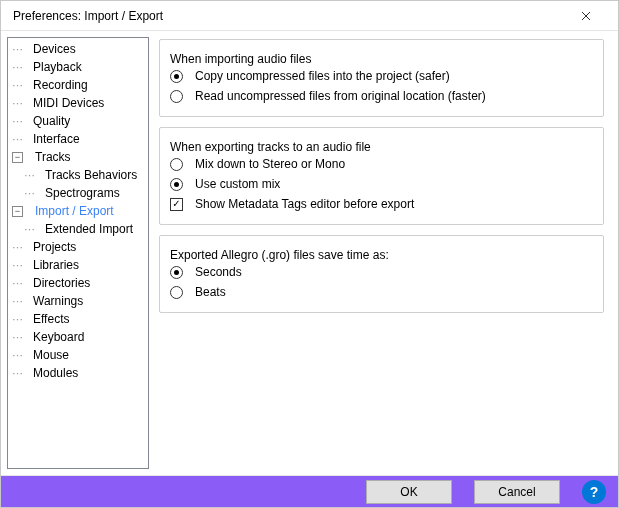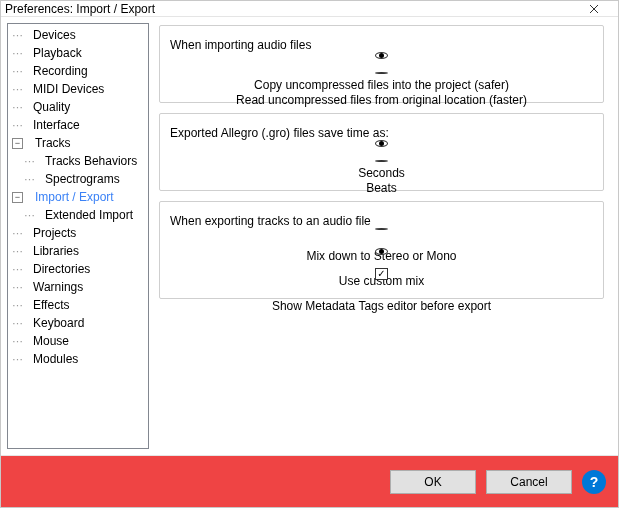--- a/index.html
+++ b/index.html
@@ -15,24 +15,24 @@
   }
   .window {
     border: 1px solid #c8c8c8;
     width: 619px;
     height: 508px;
     display: flex;
     flex-direction: column;
     background: #fff;
   }
   .titlebar {
-    height: 16px;
+    height: 30px;
     display: flex;
     align-items: center;
-    padding: 0 4px;
+    padding: 0 12px;
     border-bottom: 1px solid #e5e5e5;
     background: #fff;
   }
   .titlebar .title { flex: 1; font-size: 12px; color: #000; }
   .titlebar .close {
     width: 40px; height: 30px;
     display: flex; align-items: center; justify-content: center;
     color: #444;
     cursor: default;
   }
@@ -82,22 +82,21 @@
     border: 1px solid #cfcfcf;
     border-radius: 2px;
     padding: 12px 10px 10px 10px;
     margin-bottom: 10px;
     position: relative;
   }
   .opt {
     display: flex;
     align-items: center;
     height: 20px;
-    gap: 19px;
-    flex-direction: column;
+    gap: 12px;
   }
   .radio, .check {
     width: 13px; height: 13px;
     border: 1px solid #333;
     display: inline-flex; align-items: center; justify-content: center;
     background: #fff;
   }
   .radio { border-radius: 50%; }
   .radio.checked::after {
     content: "";
@@ -105,28 +104,28 @@
     border-radius: 50%;
     background: #000;
   }
   .check.checked::after {
     content: "✓";
     font-size: 10px;
     line-height: 1;
     color: #000;
   }
   .footer {
-    height: 52px;
+    height: 32px;
     border-top: 1px solid #e5e5e5;
     display: flex;
     align-items: center;
     justify-content: flex-end;
-    gap: 10px;
+    gap: 22px;
     padding: 0 12px;
-    background: #ef4444;
+    background: #8b5cf6;
   }
   .btn {
     min-width: 86px;
     height: 24px;
     border: 1px solid #adadad;
     background: #e1e1e1;
     display: inline-flex; align-items: center; justify-content: center;
     font-size: 12px;
     cursor: default;
   }
@@ -287,44 +286,44 @@
           <span class="radio checked"></span>
           <span>Copy uncompressed files into the project (safer)</span>
         </div>
         <div class="opt">
           <span class="radio"></span>
           <span>Read uncompressed files from original location (faster)</span>
         </div>
       </div>
 
       <div class="group">
+        <span class="legend">When exporting tracks to an audio file</span>
+        <div class="opt">
+          <span class="radio"></span>
+          <span>Mix down to Stereo or Mono</span>
+        </div>
+        <div class="opt">
+          <span class="radio checked"></span>
+          <span>Use custom mix</span>
+        </div>
+        <div class="opt">
+          <span class="check checked"></span>
+          <span>Show Metadata Tags editor before export</span>
+        </div>
+      </div>
+
+      <div class="group">
         <span class="legend">Exported Allegro (.gro) files save time as:</span>
         <div class="opt">
           <span class="radio checked"></span>
           <span>Seconds</span>
         </div>
         <div class="opt">
           <span class="radio"></span>
           <span>Beats</span>
-        </div>
-      </div>
-
-      <div class="group">
-        <span class="legend">When exporting tracks to an audio file</span>
-        <div class="opt">
-          <span class="radio"></span>
-          <span>Mix down to Stereo or Mono</span>
-        </div>
-        <div class="opt">
-          <span class="radio checked"></span>
-          <span>Use custom mix</span>
-        </div>
-        <div class="opt">
-          <span class="check checked"></span>
-          <span>Show Metadata Tags editor before export</span>
         </div>
       </div>
 
     </div>
   </div>
 
   <div class="footer">
     <div class="btn">
         <span>OK</span>
       </div>

